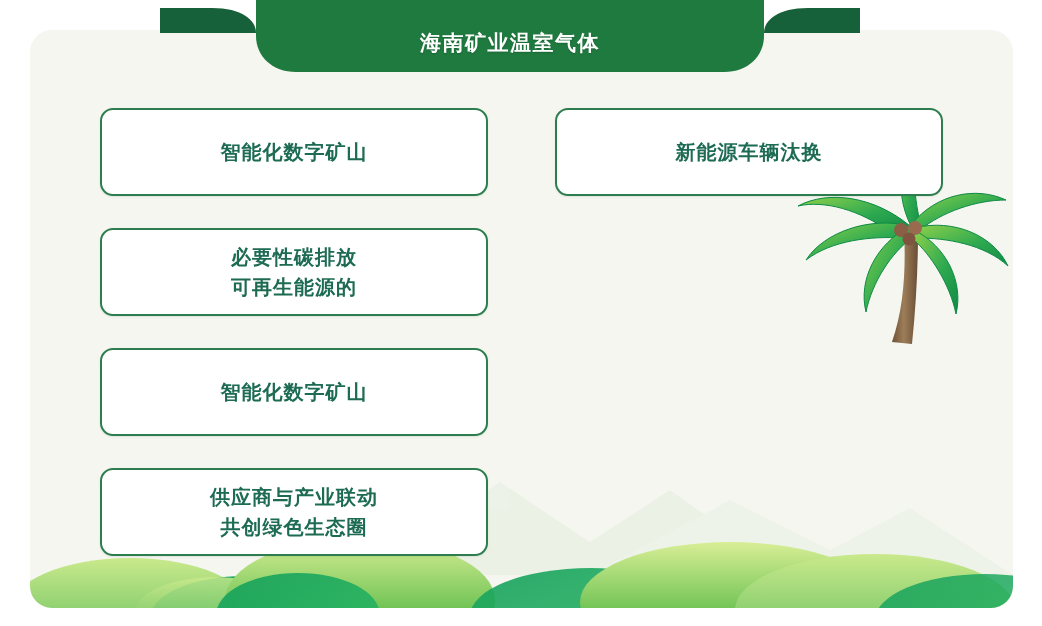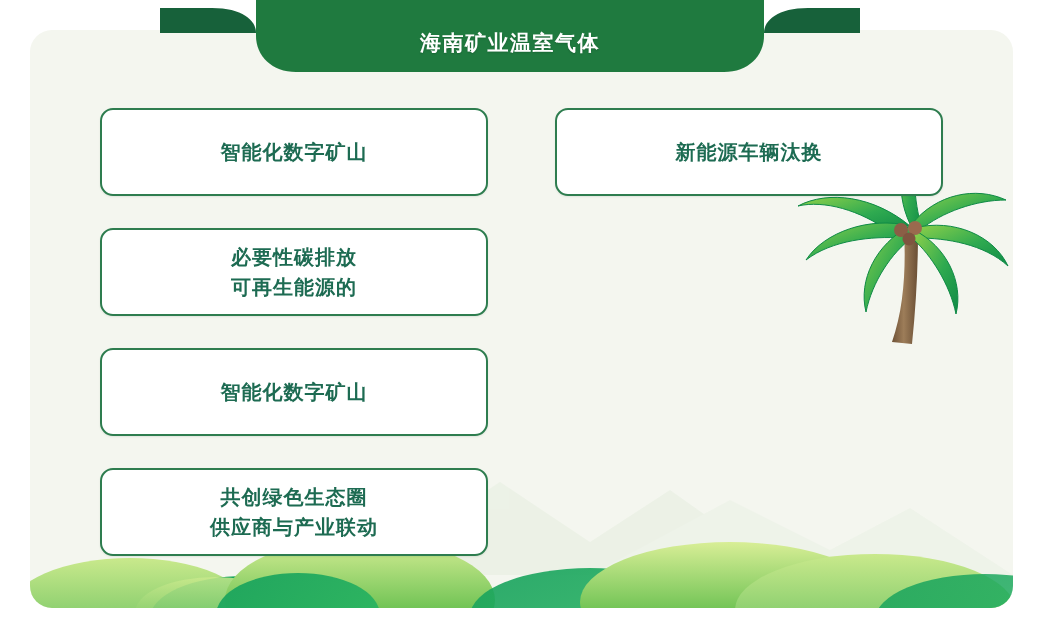--- a/index.html
+++ b/index.html
@@ -118,22 +118,22 @@
           <span>智能化数字矿山</span>
         </div>
         <div class="card">
           <span>必要性碳排放</span>
           <span>可再生能源的</span>
         </div>
         <div class="card">
           <span>智能化数字矿山</span>
         </div>
         <div class="card">
+          <span>供应商与产业联动</span>
           <span>共创绿色生态圈</span>
-          <span>供应商与产业联动</span>
         </div>
       </div>
 
       <div class="col col-right">
         <div class="card">
           <span>新能源车辆汰换</span>
         </div>
       </div>
 
     </div>

